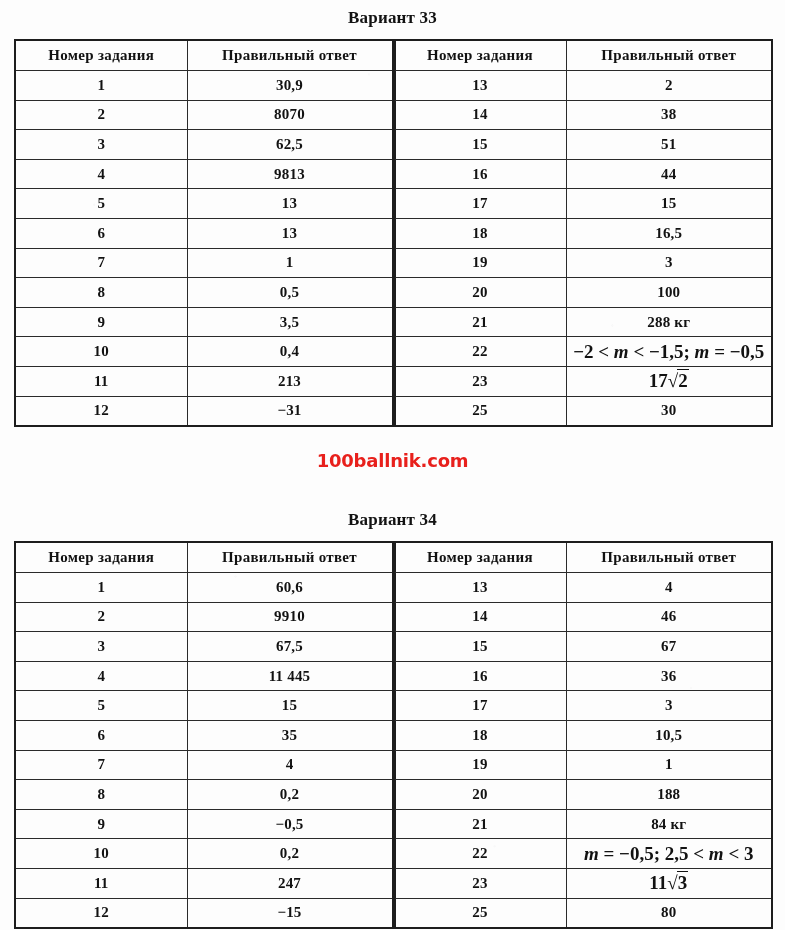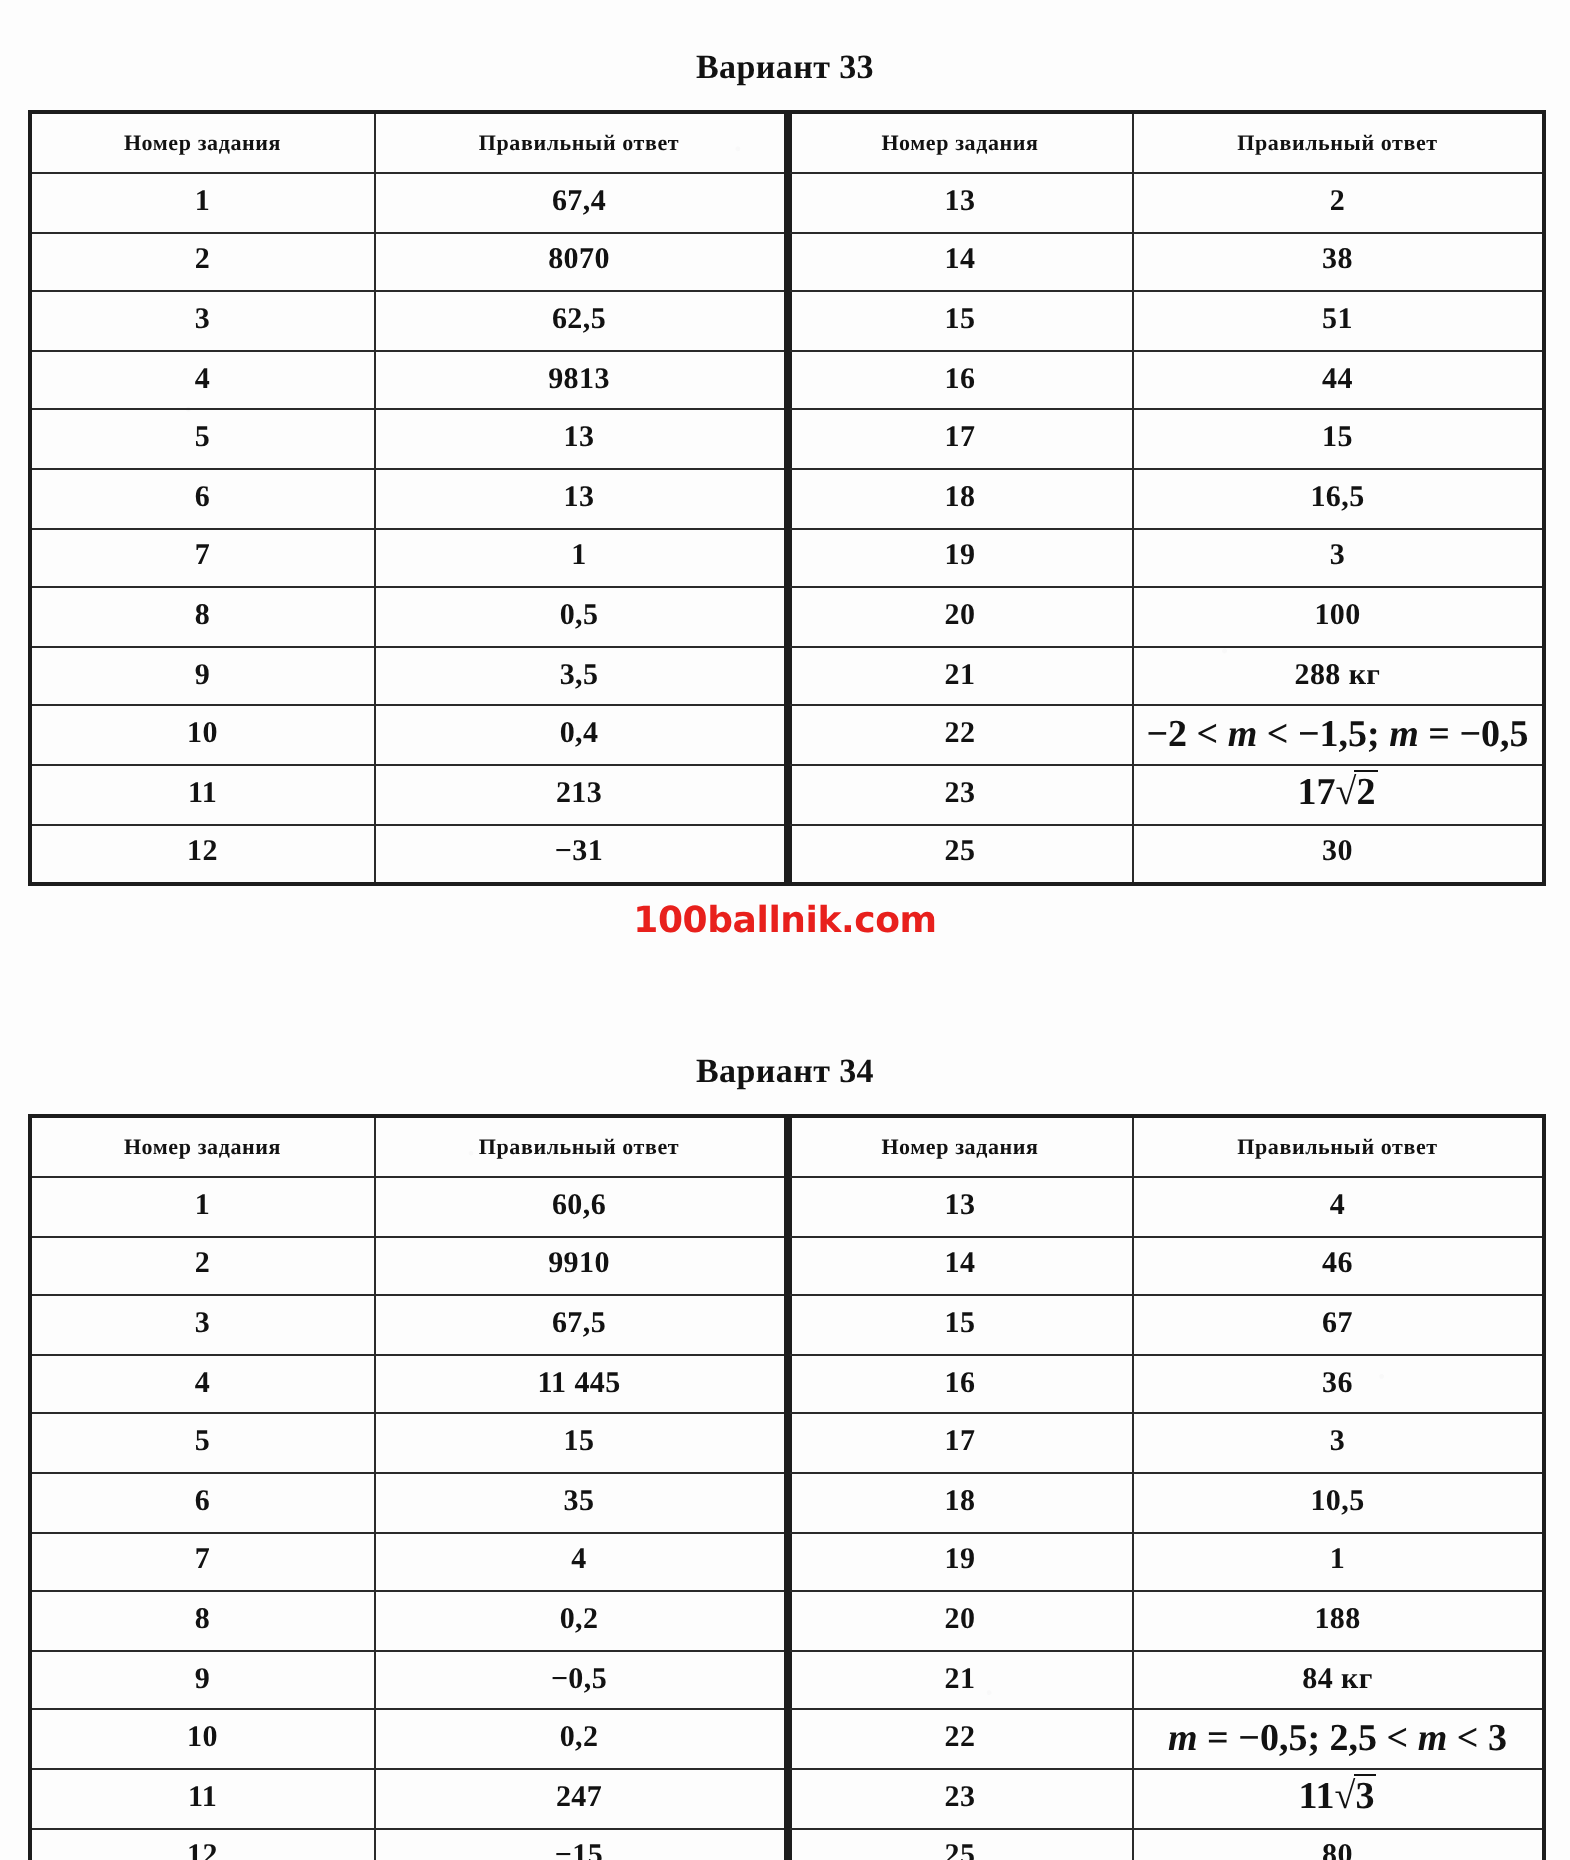--- a/index.html
+++ b/index.html
@@ -46,21 +46,21 @@
   }
   #variant-block-1 { top: 0px; }
   #variant-block-2 { top: 502px; }
 
   .variant-title {
     text-align: center;
     font-weight: bold;
     font-size: 17px;
     letter-spacing: .2px;
     margin: 0 0 11px 0;
-    padding-top: 24px;
+    padding-top: 8px;
     color: #121212;
   }
 
   
   table.answers {
     border-collapse: collapse;
     width: 757px;
     table-layout: fixed;
     background: transparent;
   }
@@ -73,21 +73,21 @@
   table.answers td {
     border: 1px solid #2a2a2a;
     text-align: center;
     vertical-align: middle;
     padding: 0;
     color: #121212;
   }
 
   table.answers thead th {
     height: 29px;
-    font-size: 11px;
+    font-size: 15px;
     font-weight: bold;
     letter-spacing: .3px;
   }
 
   table.answers tbody td {
     height: 28.6px;
     font-size: 15px;
     font-weight: bold;
     letter-spacing: .2px;
   }
@@ -163,21 +163,21 @@
         <tr>
           <th>Номер задания</th>
           <th>Правильный ответ</th>
           <th class="half-start">Номер задания</th>
           <th>Правильный ответ</th>
         </tr>
       </thead>
       <tbody>
           <tr>
             <td class="task-num">1</td>
-            <td class="answer">67,4</td>
+            <td class="answer">30,9</td>
             <td class="task-num half-start">13</td>
             <td class="answer">2</td>
           </tr>
           <tr>
             <td class="task-num">2</td>
             <td class="answer">8070</td>
             <td class="task-num half-start">14</td>
             <td class="answer">38</td>
           </tr>
           <tr>

